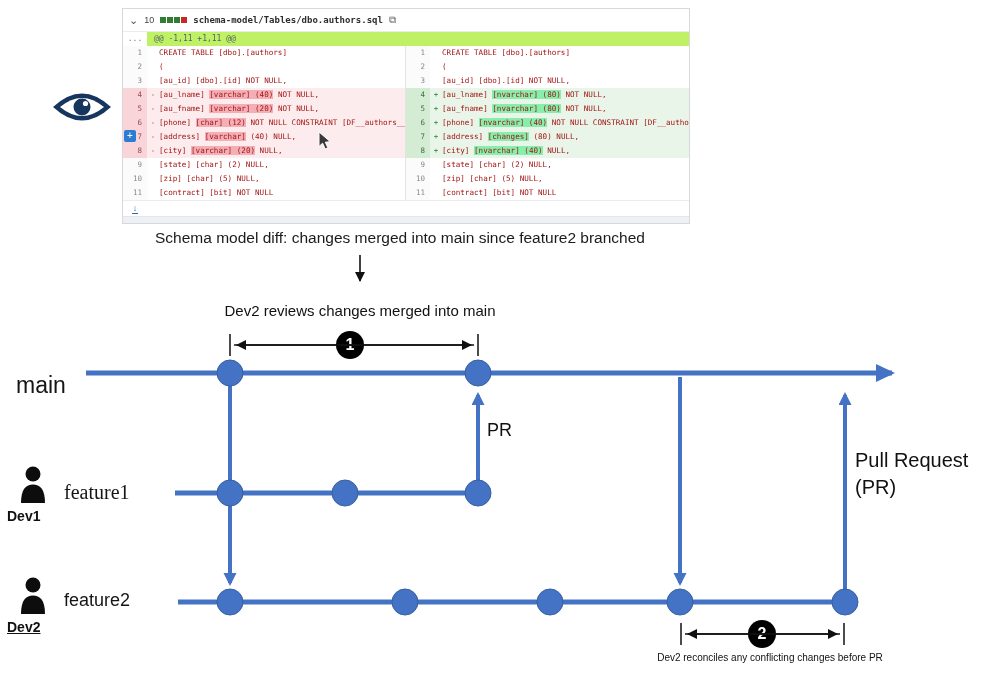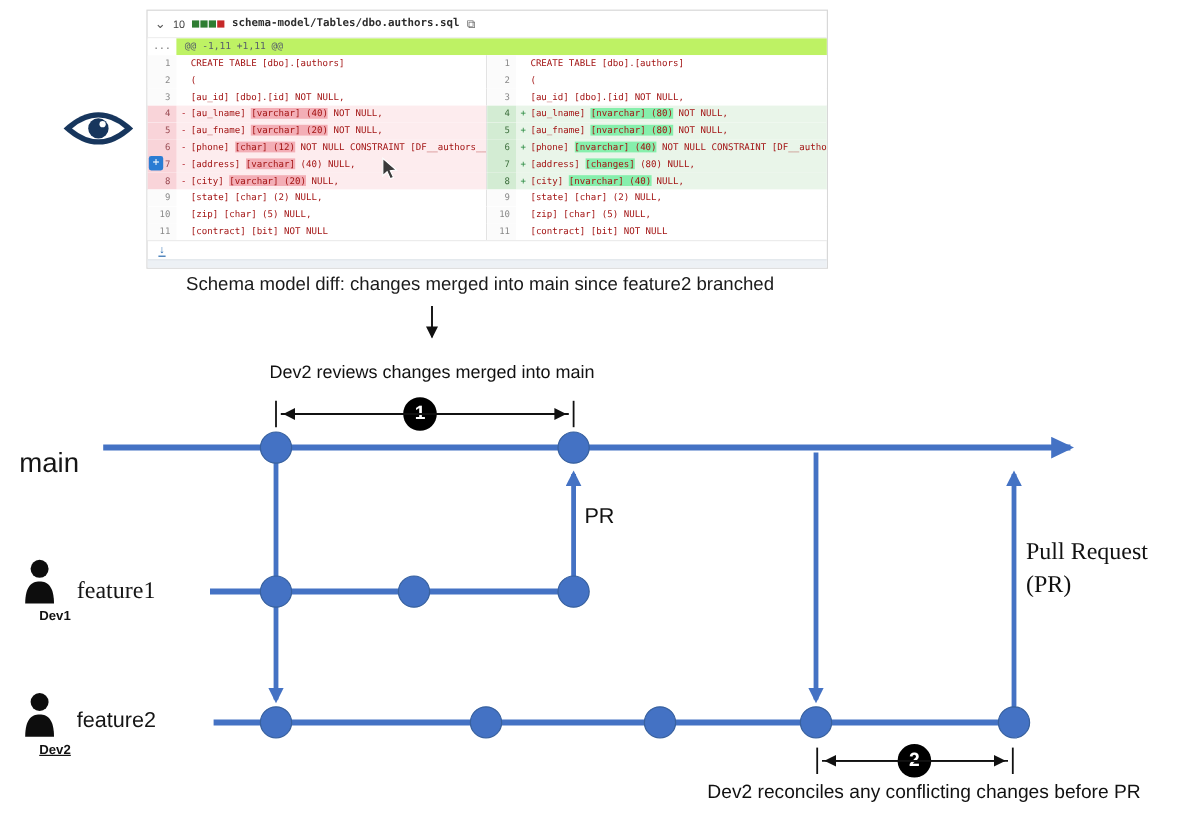--- a/index.html
+++ b/index.html
@@ -43,27 +43,27 @@
   .exp-icon{width:24px;text-align:center;font-size:9px;color:#2b6cb0;line-height:13px;}
   .exp-icon span{border-bottom:1.5px solid #2b6cb0;padding:0 1px;}
   .scrollstrip{height:6px;background:#edf1f5;border-top:1px solid #e2e6ea;}
 
   .cbtn{position:absolute;left:1px;top:121px;width:12px;height:12px;background:#2b7cd3;color:#fff;
         font-size:10px;line-height:12px;text-align:center;border-radius:2px;font-family:"Liberation Sans",sans-serif;}
 
   
   .cap1{position:absolute;left:120px;top:229px;width:560px;text-align:center;font-size:15.5px;color:#1b1b1b;}
   .note1{position:absolute;left:160px;top:302px;width:400px;text-align:center;font-size:15px;color:#111;}
-  .note2{position:absolute;left:575px;top:652px;width:390px;text-align:center;font-size:16px;color:#111;}
+  .note2{position:absolute;left:575px;top:652px;width:390px;text-align:center;font-size:10px;color:#111;}
   .main-label{position:absolute;left:16px;top:372px;font-size:23px;color:#151515;}
   .f1-label{position:absolute;left:64px;top:481px;font-size:20px;color:#151515;font-family:Liberation Serif, serif;}
   .f2-label{position:absolute;left:64px;top:590px;font-size:18px;color:#151515;}
   .pr-label{position:absolute;left:487px;top:420px;font-size:18px;color:#111;}
-  .pull-label{position:absolute;left:855px;top:447px;font-size:20px;line-height:27px;color:#111;font-family:Liberation Serif, serif;}
-  .dev-label{position:absolute;width:52px;text-align:right;font-weight:bold;font-size:11px;color:#111;}
+  .pull-label{position:absolute;left:855px;top:447px;font-size:20px;line-height:27px;color:#111;}
+  .dev-label{position:absolute;width:52px;text-align:left;font-weight:bold;font-size:14px;color:#111;}
   .dev1-label{left:7px;top:508px;}
   .dev2-label{left:7px;top:619px;text-decoration:underline;}
   .badge{position:absolute;width:28px;height:28px;border-radius:50%;background:#000;color:#fff;
          font-size:16px;font-weight:bold;display:flex;align-items:center;justify-content:center;}
   .badge1{left:336px;top:331px;}
   .badge2{left:748px;top:620px;}
 
   .abs{position:absolute;}
   svg{display:block;}
 </style>

